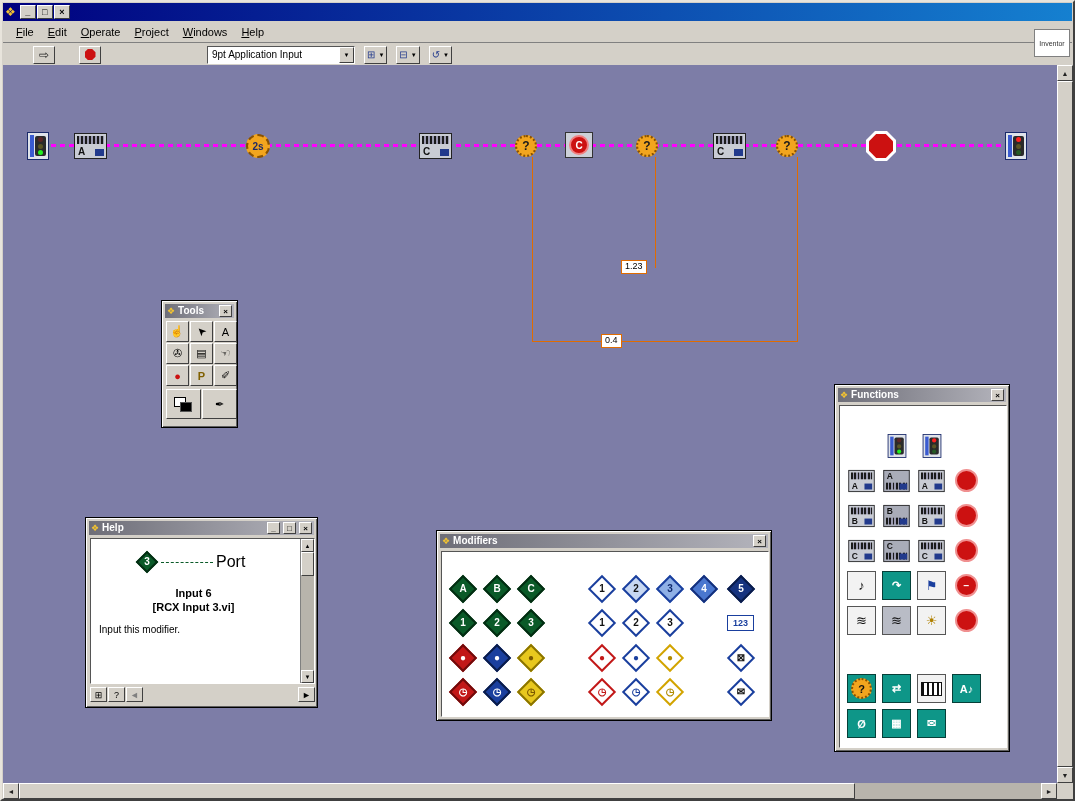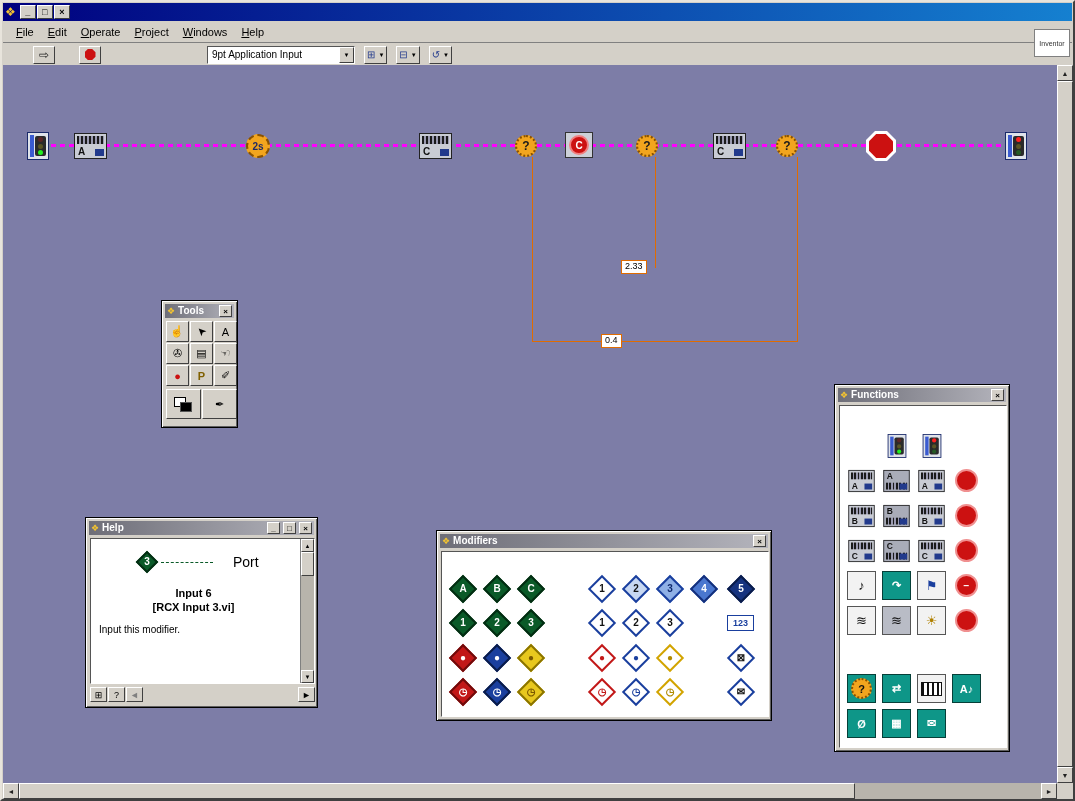--- a/index.html
+++ b/index.html
@@ -158,21 +158,21 @@
     background:#d4d0c8; border:1px solid; border-color:#fff #404040 #404040 #fff; }
   .hport { display:flex; align-items:center; margin:10px 0 0 44px; height:26px; }
   .dm { width:28px; height:28px; position:relative; display:flex; align-items:center;
     justify-content:center; }
   .dm::before { content:""; position:absolute; inset:4px; transform:rotate(45deg);
     background:var(--bg,#fff); border:2px solid var(--bd,#1a3f9e); }
   .dm > span { position:relative; z-index:1; font-size:10px; font-weight:bold;
     color:var(--fg,#111); line-height:1; }
   .dm.green { --bg:#0a5a28; --bd:#032d12; --fg:#fff; }
   .hwire { width:52px; height:0; border-top:1px dashed #0a5a28; margin-left:2px; }
-  .hport-label { font-size:14px; color:#000; margin-left:20px; }
+  .hport-label { font-size:16px; color:#000; margin-left:3px; }
   .hheading { text-align:center; font-size:11px; font-weight:bold; color:#000;
     width:205px; }
   .hh1 { margin-top:12px; } .hh2 { margin-top:2px; }
   .hpara { font-size:10px; color:#000; margin:11px 20px 0 8px; line-height:1.25; }
   .help-foot { position:absolute; left:4px; bottom:4px; width:225px; height:16px;
     display:flex; gap:1px; }
   .hf-btn { width:17px; height:15px; background:#d4d0c8; border:1px solid;
     border-color:#fff #404040 #404040 #fff; font-size:9px; display:flex;
     align-items:center; justify-content:center; }
   .hf-btn.dim { color:#808080; }
@@ -353,21 +353,21 @@
           <i class="lt grn"></i>
         </span>
       </div>
     </div>
 
     <div class="bwire" style="left:529px;top:92px;width:1px;height:184px"></div>
     <div class="bwire" style="left:652px;top:92px;width:1px;height:111px"></div>
     <div class="bwire" style="left:794px;top:92px;width:1px;height:184px"></div>
     <div class="bwire" style="left:529px;top:276px;width:266px;height:1px"></div>
 
-    <div class="const" style="left:618px;top:195px">2.33</div>
+    <div class="const" style="left:618px;top:195px">1.23</div>
     <div class="const" style="left:598px;top:269px">0.4</div>
   </div>
 
   <div class="vscroll">
     <button class="sbtn" style="left:0;top:0">▲</button>
     <div class="vthumb"></div>
     <button class="sbtn" style="left:0;bottom:0">▼</button>
   </div>
   <div class="hscroll">
     <button class="sbtn" style="left:0;top:0">◄</button>

